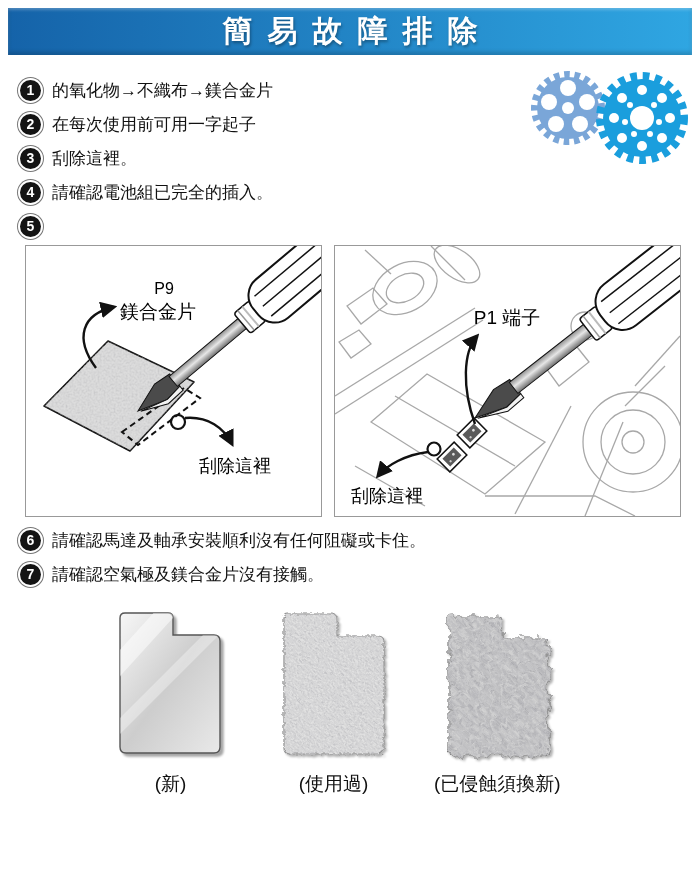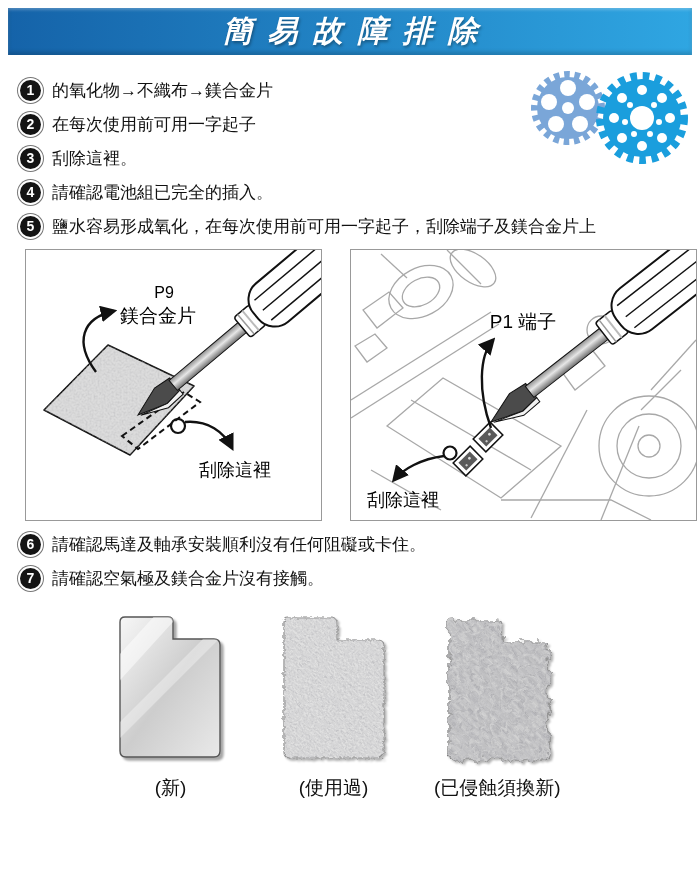--- a/index.html
+++ b/index.html
@@ -11,37 +11,36 @@
   .banner{
     margin:8px 8px 0 8px;height:47px;
     display:flex;align-items:center;justify-content:center;
     box-shadow:inset 0 -3px 4px rgba(0,0,0,.18), inset 0 2px 3px rgba(255,255,255,.25);
   }
   .banner .title{
     color:#fff;font-size:30px;font-weight:bold;
     letter-spacing:.5em;text-indent:.5em;
     text-shadow:1px 2px 3px rgba(0,0,0,.35);
     white-space:nowrap;
-    font-style:italic;
   }
   
   .gears{position:absolute;left:518px;top:64px;width:178px;height:106px;}
   
   .instructions{padding:22px 14px 0 18px;}
   .item{display:flex;margin-bottom:6px;}
   .badge{
     flex:0 0 21px;width:21px;height:21px;margin:3px 11px 0 2px;
     border-radius:50%;background:#141414;color:#fff;
     font-size:14px;font-weight:bold;text-align:center;line-height:21px;
     box-shadow:0 0 0 2px #fff,0 0 0 3px #777;
   }
   .itext{font-size:17px;line-height:28px;white-space:nowrap;}
   .itext .line:empty{display:none;}
   
-  .figrow{display:flex;margin:8px 0 0 25px;gap:28px;}
+  .figrow{display:flex;margin:8px 0 0 25px;gap:12px;}
   .figbox{border:1px solid #999;background:#fff;}
   .figbox svg{display:block;}
   
   .platesrow{display:flex;gap:38px;margin:16px 0 0 108px;}
   .plate-fig{width:125px;text-align:center;}
   .plate-fig .caption{font-size:19px;margin-top:2px;white-space:nowrap;}
 </style>
 </head>
 <body>
 
@@ -106,21 +105,20 @@
     </div>
     <div class="item">
       <div class="badge">4</div>
       <div class="itext">
         <div class="line">請確認電池組已完全的插入。</div>
       </div>
     </div>
     <div class="item">
       <div class="badge">5</div>
       <div class="itext">
-        <div class="line">鹽水容易形成氧化，在每次使用前可用一字起子，刮除端子及鎂合金片上</div>
       </div>
     </div>
   </div>
 
   <div class="figrow">
 
     <div class="figbox">
       <svg width="295" height="270" viewBox="0 0 295 270">
         <defs>
           <marker id="ahL" viewBox="0 0 10 10" refX="8" refY="5" markerWidth="7" markerHeight="7" orient="auto-start-reverse">

